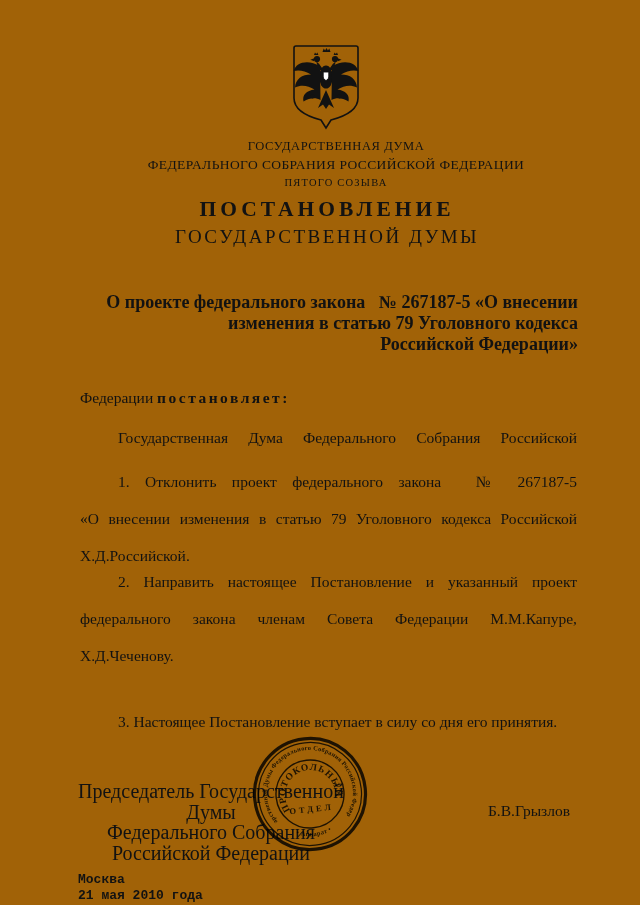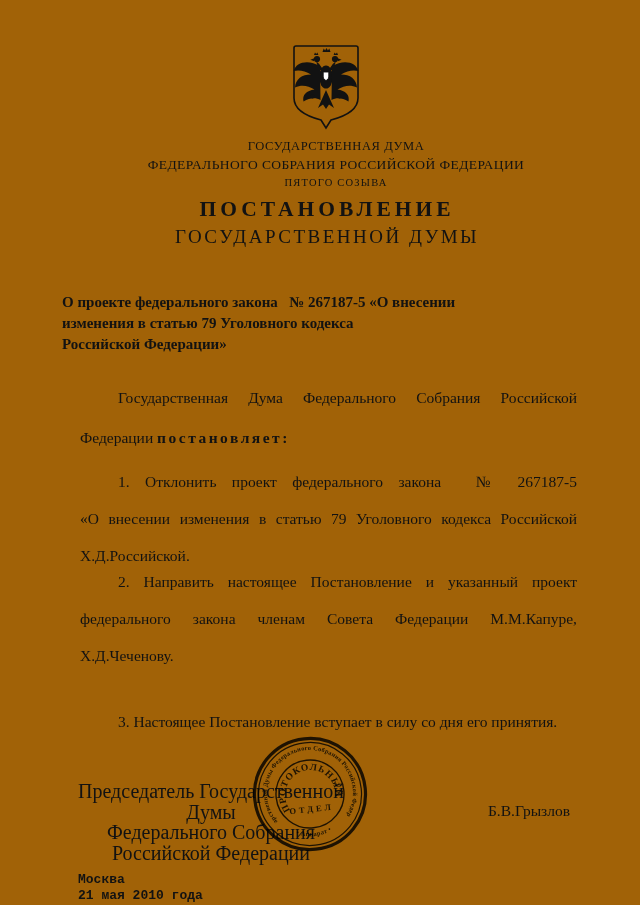--- a/index.html
+++ b/index.html
@@ -13,22 +13,22 @@
   
   .org{position:absolute;left:0;top:139px;width:100%;text-align:center;transform:translateX(16px);}
   .org-l1{font-size:12.5px;letter-spacing:0.6px;margin-bottom:3px;}
   .org-l2{font-size:13.5px;letter-spacing:0.4px;margin-bottom:4px;}
   .org-l3{font-size:10.5px;letter-spacing:1.2px;}
   
   .doctype{position:absolute;left:0;top:197px;width:100%;text-align:center;transform:translateX(7px);}
   .doctype-l1{font-size:21.5px;font-weight:bold;letter-spacing:4px;margin-bottom:4px;}
   .doctype-l2{font-size:19px;letter-spacing:2.5px;}
   
-  .title{position:absolute;left:62px;top:292px;width:516px;text-align:left;
-         font-weight:bold;font-size:15px;line-height:21px;}
+  .title{position:absolute;left:62px;top:292px;width:516px;text-align:right;
+         font-weight:bold;font-size:18px;line-height:21px;}
   
   .para{position:absolute;left:80px;width:497px;font-size:15.5px;}
   .lead{top:378px;}
   .lead .pline{line-height:40px;}
   .p1{top:463px;}
   .p2{top:563px;}
   .p3{top:703px;}
   .pline{line-height:37px;text-align:justify;text-align-last:justify;}
   .pline.first{padding-left:38px;}
   .pline.last{text-align:left;text-align-last:left;}
@@ -83,26 +83,26 @@
     <div class="doctype-l2">ГОСУДАРСТВЕННОЙ ДУМЫ</div>
   </div>
 
   <div class="title">
     <div>О проекте федерального закона  № 267187-5 «О внесении</div>
     <div>изменения в статью 79 Уголовного кодекса</div>
     <div>Российской Федерации»</div>
   </div>
 
   <div class="para lead">
-    <div class="pline first">Государственная Дума Федерального Собрания Российской</div>
     <div class="pline last">
       <span>Федерации</span>
       <span> </span>
       <span class="spaced-bold">постановляет:</span>
     </div>
+    <div class="pline first">Государственная Дума Федерального Собрания Российской</div>
   </div>
 
   <div class="para p1">
     <div class="pline first">1. Отклонить проект федерального закона  № 267187-5</div>
     <div class="pline">«О внесении изменения в статью 79 Уголовного кодекса Российской</div>
     <div class="pline last">Х.Д.Российской.</div>
   </div>
 
   <div class="para p2">
     <div class="pline first">2. Направить настоящее Постановление и указанный проект</div>

